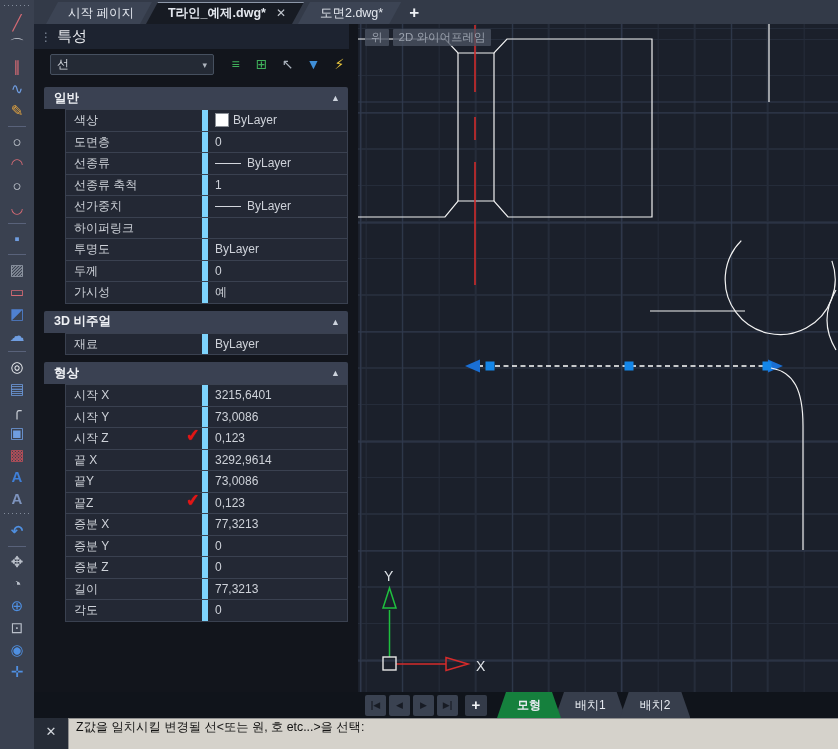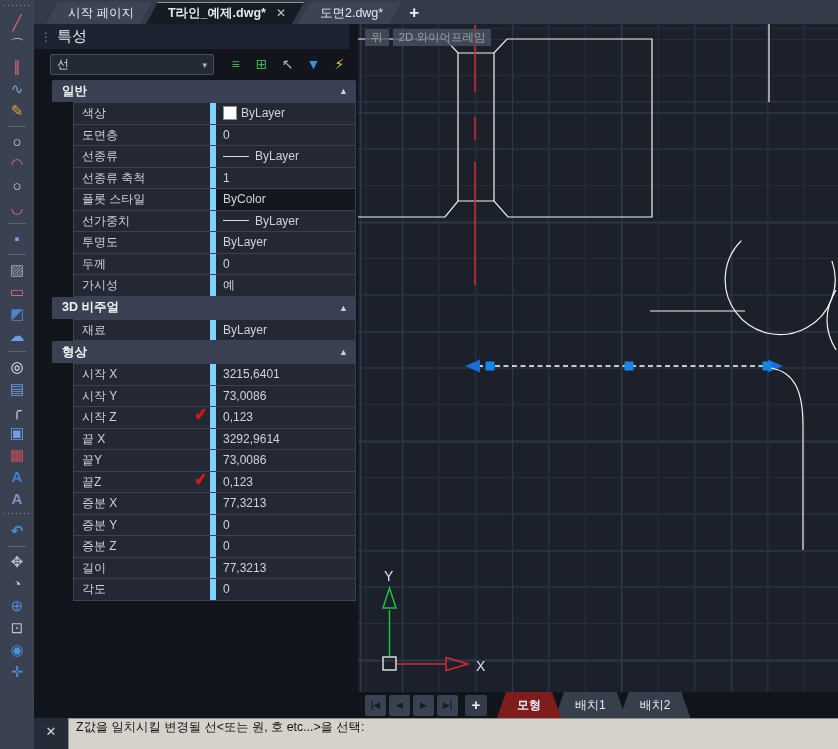--- a/index.html
+++ b/index.html
@@ -35,21 +35,21 @@
   .p-header { height:25px; background:#1d2330; color:#eceef2; font-size:15px;
     display:flex; align-items:center; padding-left:6px; }
   .p-grip { color:#7d8798; font-size:12px; margin-right:7px; letter-spacing:-2px; }
   .p-toolrow { height:31px; display:flex; align-items:center; padding-left:16px; }
   .p-select { width:168px; height:21px; background:#242a35; border:1px solid #46505f;
     border-radius:2px; color:#d2d6dd; font-size:12px; display:flex; align-items:center;
     padding:0 6px; cursor:pointer; }
   .p-select .caret { margin-left:auto; font-size:9px; color:#aeb4bd; }
   .p-tools { display:flex; margin-left:12px; gap:7px; }
   .p-tool { width:19px; height:19px; text-align:center; line-height:19px; font-size:14px; cursor:pointer; }
-  .sect { margin-top:0;padding-left:8px; }
+  .sect { margin-top:7px; }
   .sect-h { margin-left:10px; width:304px; height:22px; background:#3a4152;
     border-radius:2px 2px 0 0; color:#eef0f4; font-size:12.5px; font-weight:bold;
     display:flex; align-items:center; padding:0 8px 0 10px; cursor:pointer; }
   .sect-h .arr { margin-left:auto; font-size:9px; color:#cdd3dd; }
   .rows { margin-left:31px; width:283px; border-top:1px solid #3a4150; }
   .prow { display:flex; height:21.5px; border:1px solid #3a4150; border-top:none; background:#232834; }
   .plabel { width:142px; border-right:6px solid #7dd3fc; color:#ced2d9; font-size:12px;
     line-height:20px; padding-left:8px; position:relative; white-space:nowrap; }
   .pvalue { flex:1; color:#ced2d9; font-size:12px; line-height:20px; padding-left:7px;
     display:flex; align-items:center; white-space:nowrap; cursor:text; }
@@ -76,21 +76,21 @@
 
   
   .layoutbar { height:26px; background:#10141b; display:flex; align-items:center; padding-left:331px; }
   .nav-btn { width:21px; height:21px; background:#3a4251; border-radius:2px; margin-right:3px;
     color:#171b24; font-size:9px; font-weight:bold; text-align:center; line-height:21px; cursor:pointer; }
   .add-btn { width:22px; height:21px; background:#343b49; border-radius:2px; margin:0 10px 0 4px;
     color:#f2f4f7; font-size:15px; font-weight:bold; text-align:center; line-height:20px; cursor:pointer; }
   .ltab { height:26px; line-height:26px; padding:0 20px; margin-right:-6px; background:#373e4c;
     color:#e6eaf0; font-size:12px; white-space:nowrap; cursor:pointer;
     clip-path:polygon(9px 0, calc(100% - 9px) 0, 100% 100%, 0 100%); }
-  .ltab.active { background:#7f1d1d; font-weight:bold; z-index:2; position:relative; }
+  .ltab.active { background:#15803d; font-weight:bold; z-index:2; position:relative; }
 
   
   .cmdline { height:31px; display:flex; }
   .cmd-close { width:34px; background:#262c37; color:#d2d6dc; font-size:13px;
     display:flex; align-items:flex-start; justify-content:center; padding-top:6px; cursor:pointer; }
   .cmd-text { flex:1; background:#d5d2cb; border-top:1px solid #8f8f8f; border-left:1px solid #8f8f8f;
     color:#121212; font-size:12.3px; line-height:14px; padding:1px 0 0 7px; overflow:hidden; white-space:nowrap; }
 </style>
 </head>
 <body>
@@ -228,30 +228,30 @@
                 <div class="prow has-line">
                   <div class="plabel"><span>선종류</span><span class="check"></span></div>
                   <div class="pvalue">ByLayer</div>
                 </div>
 
                 <div class="prow">
                   <div class="plabel"><span>선종류 축척</span><span class="check"></span></div>
                   <div class="pvalue">1</div>
                 </div>
 
-                <div class="prow dark-value">
-                  <div class="plabel"><span>플롯 스타일</span><span class="check"></span></div>
-                  <div class="pvalue">ByColor</div>
-                </div>
 
                 <div class="prow has-line">
                   <div class="plabel"><span>선가중치</span><span class="check"></span></div>
                   <div class="pvalue">ByLayer</div>
                 </div>
 
+                <div class="prow">
+                  <div class="plabel"><span>하이퍼링크</span><span class="check"></span></div>
+                  <div class="pvalue"></div>
+                </div>
 
                 <div class="prow">
                   <div class="plabel"><span>투명도</span><span class="check"></span></div>
                   <div class="pvalue">ByLayer</div>
                 </div>
 
                 <div class="prow">
                   <div class="plabel"><span>두께</span><span class="check"></span></div>
                   <div class="pvalue">0</div>
                 </div>

